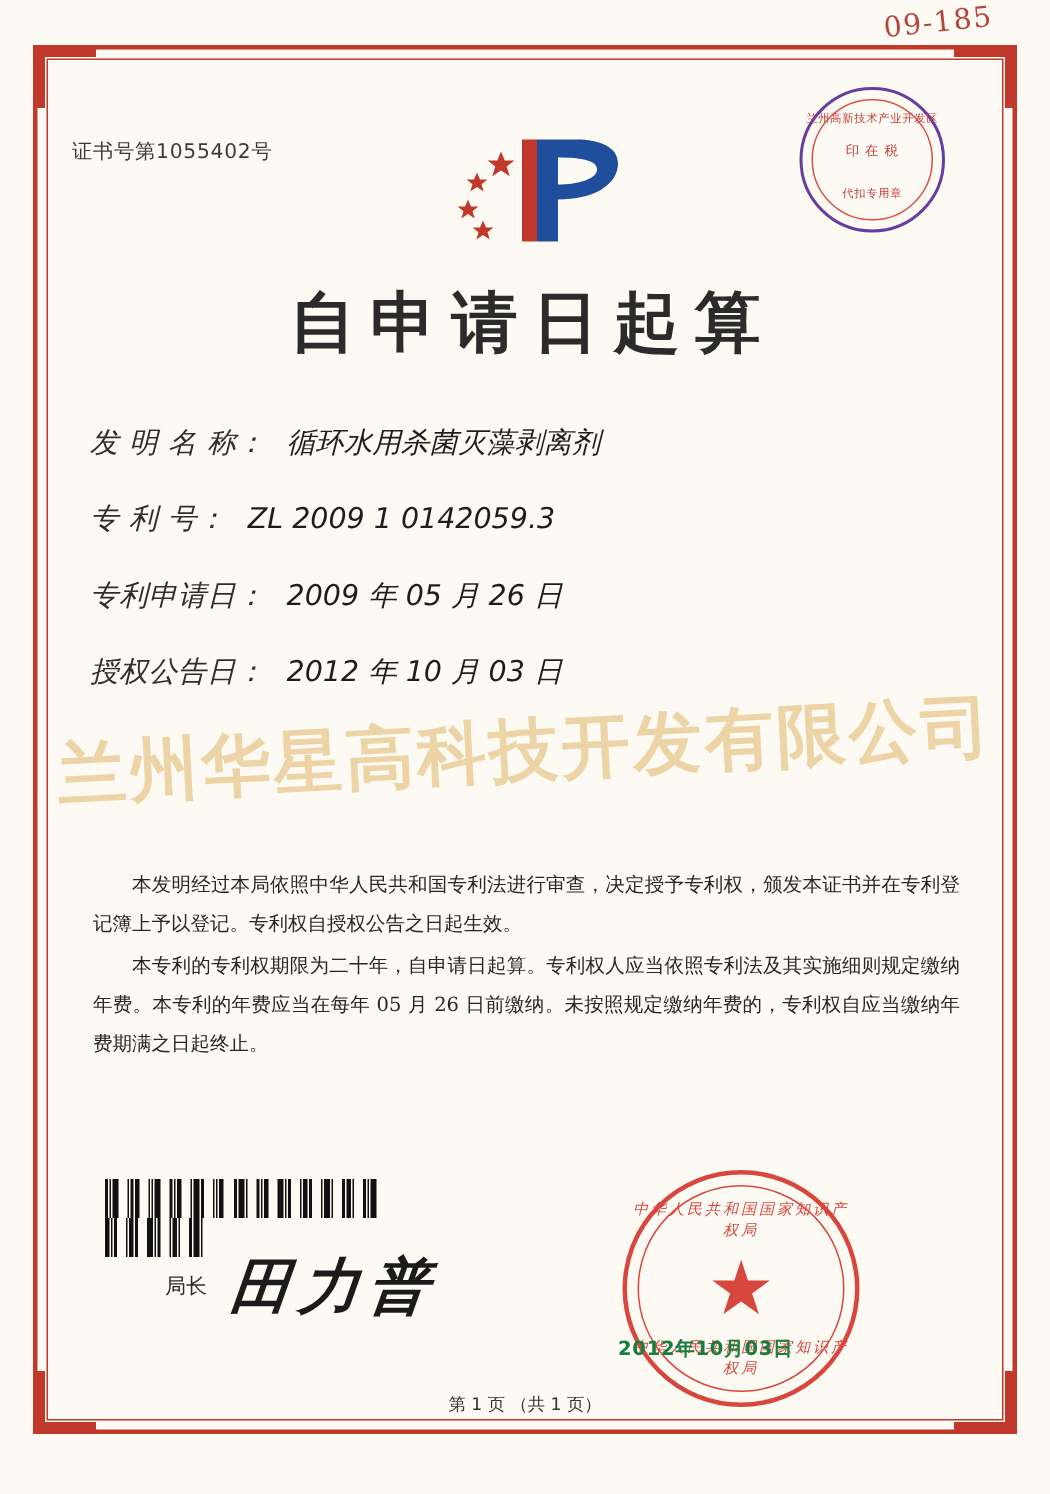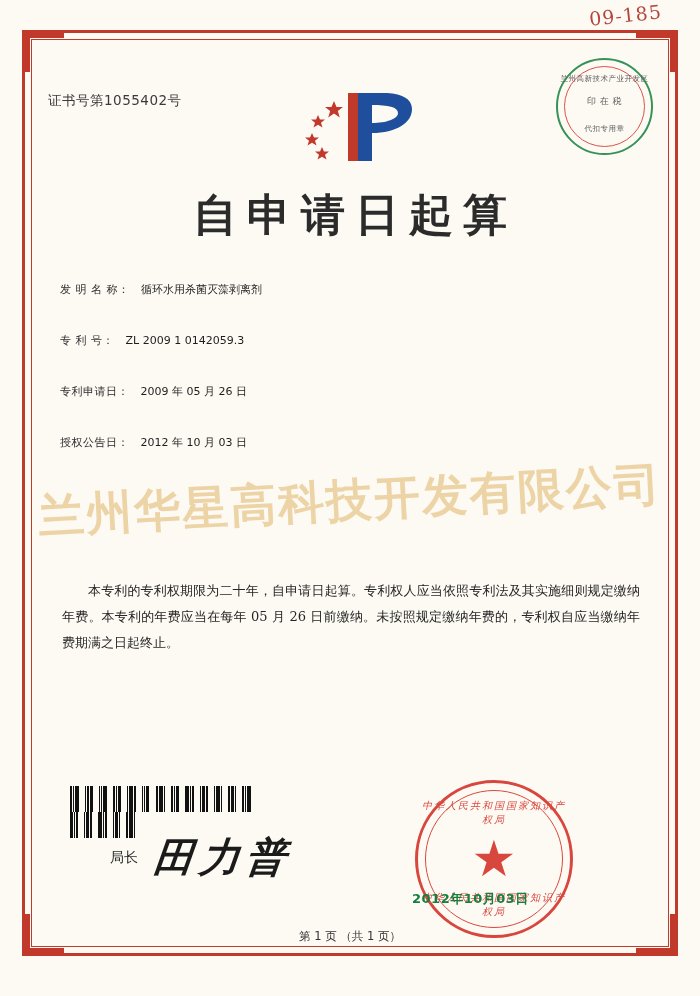--- a/index.html
+++ b/index.html
@@ -87,23 +87,24 @@
 
   
   .fields {
     position: absolute;
     left: 60px;
     top: 282px;
     width: 580px;
   }
   .field-row {
     height: 51px;
-    font-size: 11px;
+    font-size: 19px;
     color: #2e2e2e;
     white-space: nowrap;
+    font-style: italic;
   }
   .field-label {
     display: inline-block;
     color: #2e2e2e;
     letter-spacing: 0.5px;
   }
   .field-value {
     display: inline-block;
     margin-left: 8px;
     color: #1d1d1d;
@@ -160,27 +161,27 @@
     font-weight: bold;
     font-style: italic;
     color: #1b1b1b;
     letter-spacing: 6px;
     transform: skewX(-6deg);
   }
 
   
   .seal-small {
     position: absolute;
-    left: 556px;
+    left: 533px;
     top: 58px;
     width: 93px;
     height: 93px;
-    border: 2px solid #15803d;
+    border: 2px solid #4c1d95;
     border-radius: 50%;
-    color: #404040;
+    color: #b91c1c;
     opacity: .85;
   }
   .seal-small .inner {
     position: absolute;
     inset: 6px;
     border: 1px solid #d4342b;
     border-radius: 50%;
   }
   .seal-small .t {
     position: absolute;
@@ -324,20 +325,21 @@
     </div>
     <div class="field-row">
       <span class="field-label">授权公告日：</span>
       <span class="field-value">2012 年 10 月 03 日</span>
     </div>
   </div>
 
   <div class="watermark">兰州华星高科技开发有限公司</div>
 
   <div class="body-text">
+    <p>本发明经过本局依照中华人民共和国专利法进行审查，决定授予专利权，颁发本证书并在专利登记簿上予以登记。专利权自授权公告之日起生效。</p>
     <p>本专利的专利权期限为二十年，自申请日起算。专利权人应当依照专利法及其实施细则规定缴纳年费。本专利的年费应当在每年 05 月 26 日前缴纳。未按照规定缴纳年费的，专利权自应当缴纳年费期满之日起终止。</p>
   </div>
 
   <div class="barcode">
     <span style="width:2px"></span><span style="width:1px"></span><span style="width:4px"></span>
     <span style="width:1px"></span><span style="width:2px"></span><span style="width:3px"></span>
     <span style="width:1px"></span><span style="width:1px"></span><span style="width:4px"></span>
     <span style="width:2px"></span><span style="width:1px"></span><span style="width:3px"></span>
     <span style="width:1px"></span><span style="width:4px"></span><span style="width:2px"></span>
     <span style="width:1px"></span><span style="width:1px"></span><span style="width:3px"></span>

